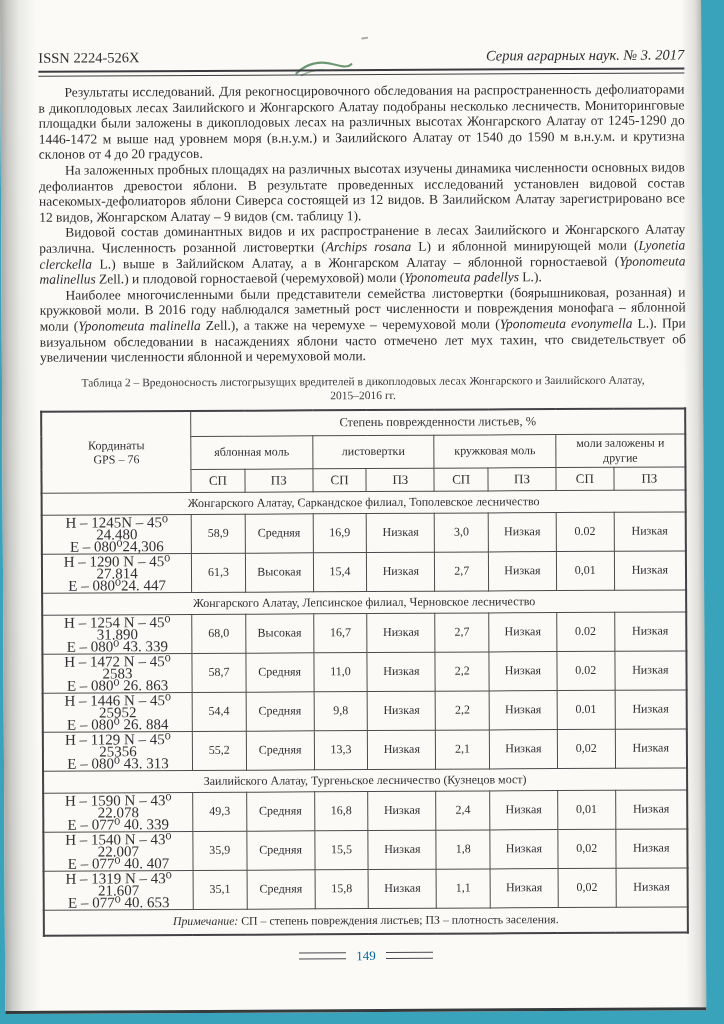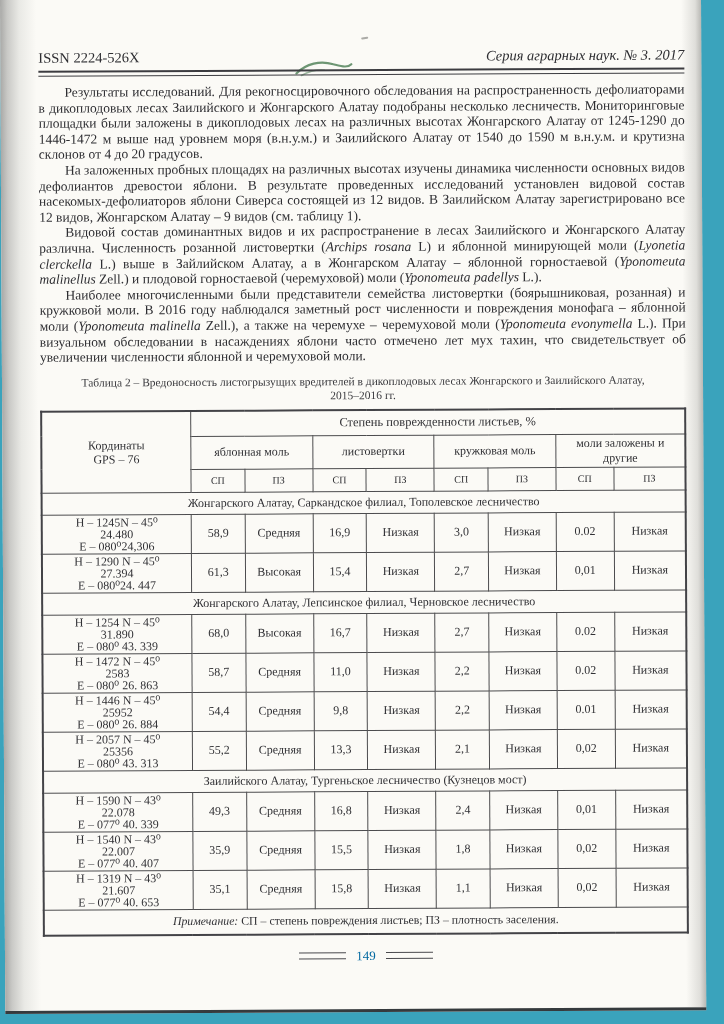--- a/index.html
+++ b/index.html
@@ -49,24 +49,24 @@
     font-size:12px;color:#313135;
   }
   table.data th,table.data td{
     border:1px solid #4c4c4e;padding:1px 2px;text-align:center;vertical-align:middle;
     font-weight:normal;
   }
   table.data{border:2px solid #434347;}
   th.coordhead{font-size:12px;line-height:14px;}
   th.spanhead{height:22px;font-size:12.5px;}
   th.group{height:24px;font-size:12px;}
-  th.sub{height:20px;font-size:10px;}
+  th.sub{height:20px;font-size:13px;}
   td.section{height:19px;font-size:12px;border-left:1px solid #4c4c4e;border-right:1px solid #4c4c4e;}
   td.coords{
-    text-align:left;font-size:12px;line-height:12px;padding:2px 3px;height:36px;
+    text-align:left;font-size:15px;line-height:12px;padding:2px 3px;height:36px;
   }
   td.val{font-size:12px;}
   td.notecell{
     text-align:left;font-size:11.8px;height:22px;padding-left:24px;
   }
   .footer{
     display:flex;justify-content:center;align-items:center;gap:10px;margin-top:13px;
   }
   .frule{
     width:47px;height:5px;
@@ -164,21 +164,21 @@
             <td class="val">16,9</td>
             <td class="val">Низкая</td>
             <td class="val">3,0</td>
             <td class="val">Низкая</td>
             <td class="val">0.02</td>
             <td class="val">Низкая</td>
           </tr>
           <tr>
             <td class="coords">
               <div>Н – 1290 N – 45⁰</div>
-              <div>27.394</div>
+              <div>27.814</div>
               <div>Е – 080⁰24. 447</div>
             </td>
             <td class="val">61,3</td>
             <td class="val">Высокая</td>
             <td class="val">15,4</td>
             <td class="val">Низкая</td>
             <td class="val">2,7</td>
             <td class="val">Низкая</td>
             <td class="val">0,01</td>
             <td class="val">Низкая</td>
@@ -226,21 +226,21 @@
             <td class="val">Средняя</td>
             <td class="val">9,8</td>
             <td class="val">Низкая</td>
             <td class="val">2,2</td>
             <td class="val">Низкая</td>
             <td class="val">0.01</td>
             <td class="val">Низкая</td>
           </tr>
           <tr>
             <td class="coords">
-              <div>Н – 2057 N – 45⁰</div>
+              <div>Н – 1129 N – 45⁰</div>
               <div>25356</div>
               <div>Е – 080⁰ 43. 313</div>
             </td>
             <td class="val">55,2</td>
             <td class="val">Средняя</td>
             <td class="val">13,3</td>
             <td class="val">Низкая</td>
             <td class="val">2,1</td>
             <td class="val">Низкая</td>
             <td class="val">0,02</td>

